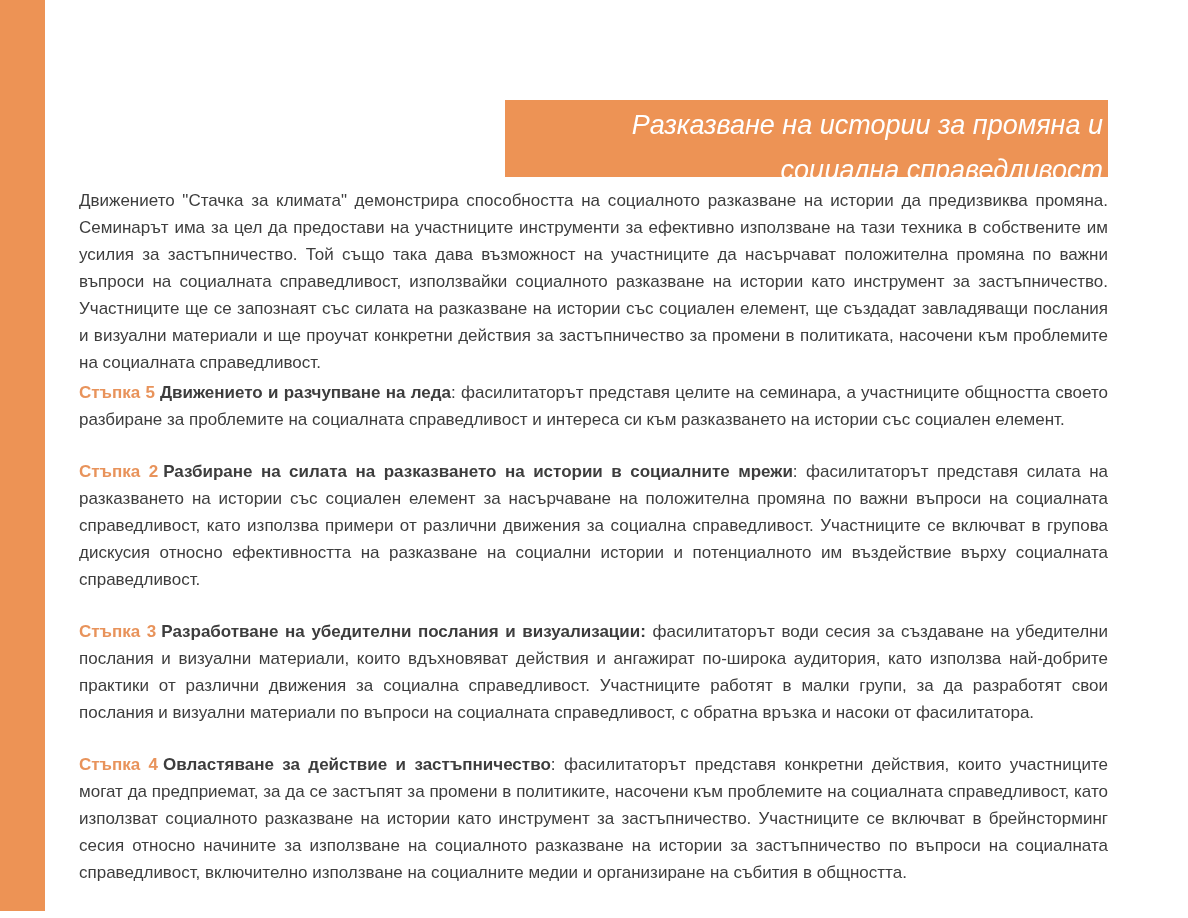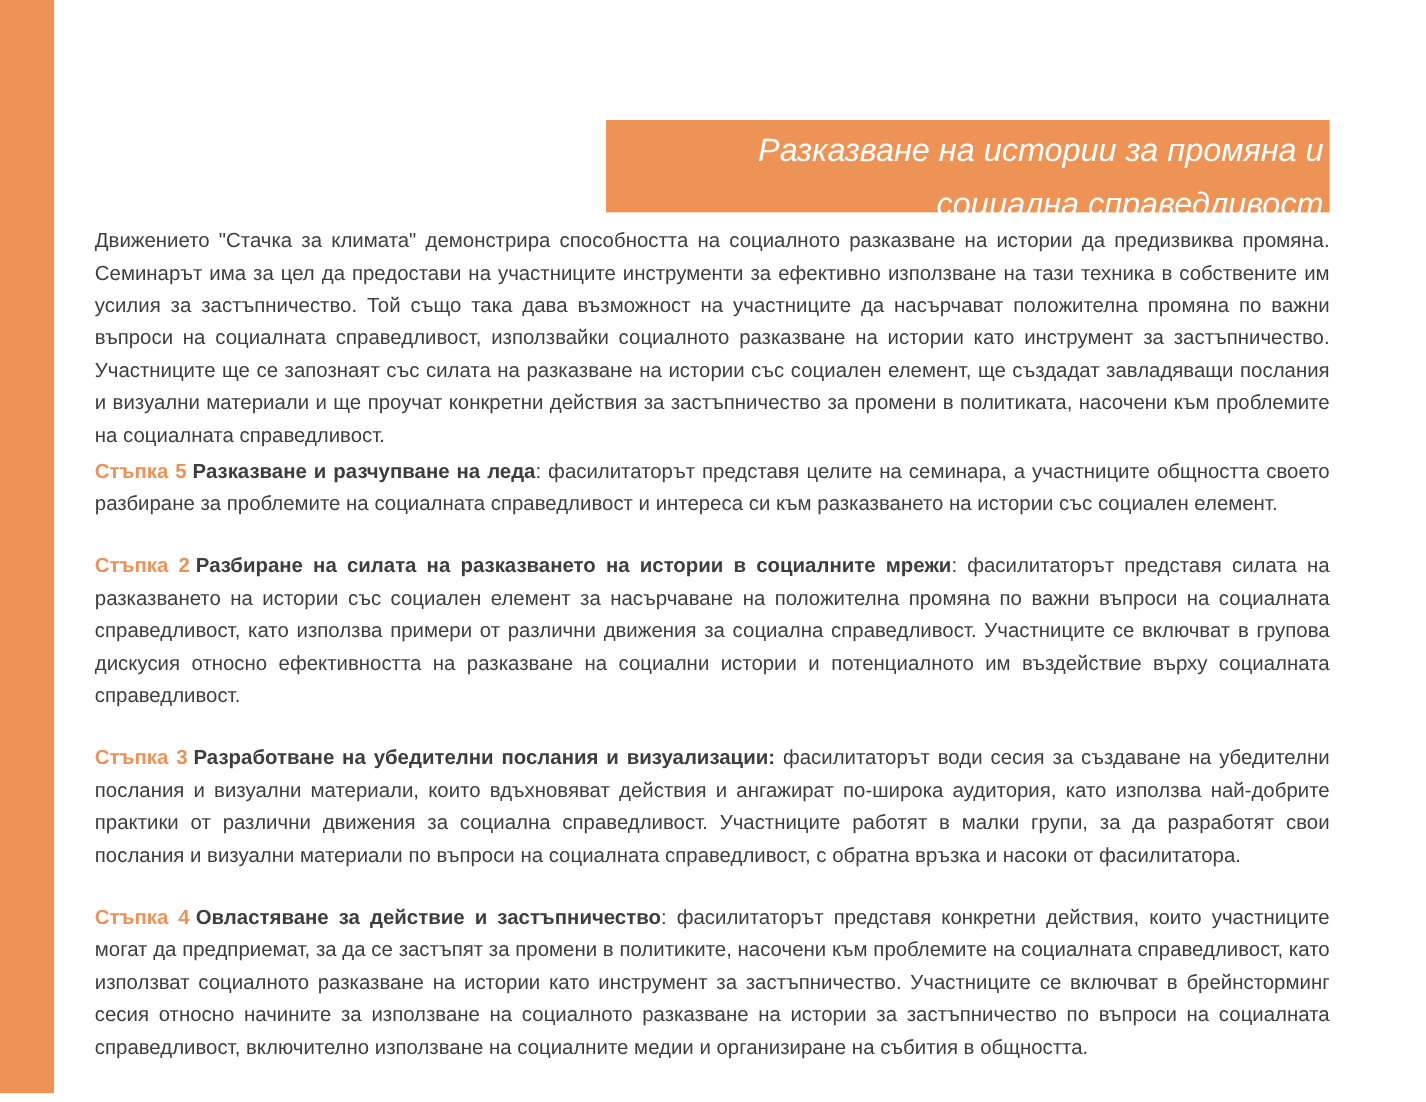--- a/index.html
+++ b/index.html
@@ -73,21 +73,21 @@
 
 <div class="content">
   <div class="banner">
     <div>Разказване на истории за промяна и</div>
     <div>социална справедливост</div>
   </div>
 
   <p class="intro">Движението "Стачка за климата" демонстрира способността на социалното разказване на истории да предизвиква промяна. Семинарът има за цел да предостави на участниците инструменти за ефективно използване на тази техника в собствените им усилия за застъпничество. Той също така дава възможност на участниците да насърчават положителна промяна по важни въпроси на социалната справедливост, използвайки социалното разказване на истории като инструмент за застъпничество. Участниците ще се запознаят със силата на разказване на истории със социален елемент, ще създадат завладяващи послания и визуални материали и ще проучат конкретни действия за застъпничество за промени в политиката, насочени към проблемите на социалната справедливост.</p>
 
   <div id="steps">
-  <p class="step"><span class="step-label">Стъпка 5</span><span class="step-title">Разказване и разчупване на леда</span><span class="step-separator">: </span><span class="step-body">фасилитаторът представя целите на семинара, а участниците общността своето разбиране за проблемите на социалната справедливост и интереса си към разказването на истории със социален елемент.</span></p>
+  <p class="step"><span class="step-label">Стъпка 5</span><span class="step-title">Движението и разчупване на леда</span><span class="step-separator">: </span><span class="step-body">фасилитаторът представя целите на семинара, а участниците общността своето разбиране за проблемите на социалната справедливост и интереса си към разказването на истории със социален елемент.</span></p>
 
   <p class="step"><span class="step-label">Стъпка 2</span><span class="step-title">Разбиране на силата на разказването на истории в социалните мрежи</span><span class="step-separator">: </span><span class="step-body">фасилитаторът представя силата на разказването на истории със социален елемент за насърчаване на положителна промяна по важни въпроси на социалната справедливост, като използва примери от различни движения за социална справедливост. Участниците се включват в групова дискусия относно ефективността на разказване на социални истории и потенциалното им въздействие върху социалната справедливост.</span></p>
 
   <p class="step"><span class="step-label">Стъпка 3</span><span class="step-title">Разработване на убедителни послания и визуализации:</span><span class="step-separator"> </span><span class="step-body">фасилитаторът води сесия за създаване на убедителни послания и визуални материали, които вдъхновяват действия и ангажират по-широка аудитория, като използва най-добрите практики от различни движения за социална справедливост. Участниците работят в малки групи, за да разработят свои послания и визуални материали по въпроси на социалната справедливост, с обратна връзка и насоки от фасилитатора.</span></p>
 
   <p class="step"><span class="step-label">Стъпка 4</span><span class="step-title">Овластяване за действие и застъпничество</span><span class="step-separator">: </span><span class="step-body">фасилитаторът представя конкретни действия, които участниците могат да предприемат, за да се застъпят за промени в политиките, насочени към проблемите на социалната справедливост, като използват социалното разказване на истории като инструмент за застъпничество. Участниците се включват в брейнсторминг сесия относно начините за използване на социалното разказване на истории за застъпничество по въпроси на социалната справедливост, включително използване на социалните медии и организиране на събития в общността.</span></p>
 
 </div>
 </div>
 

